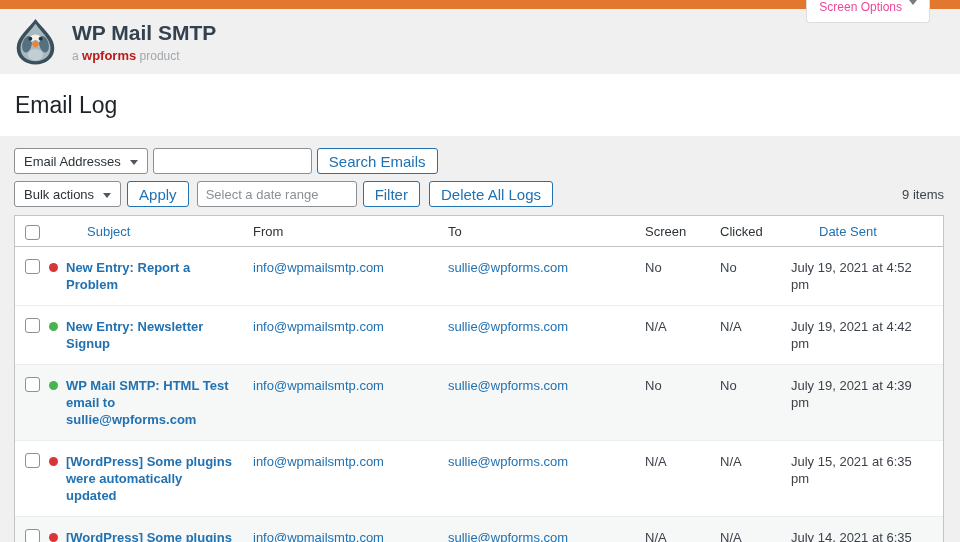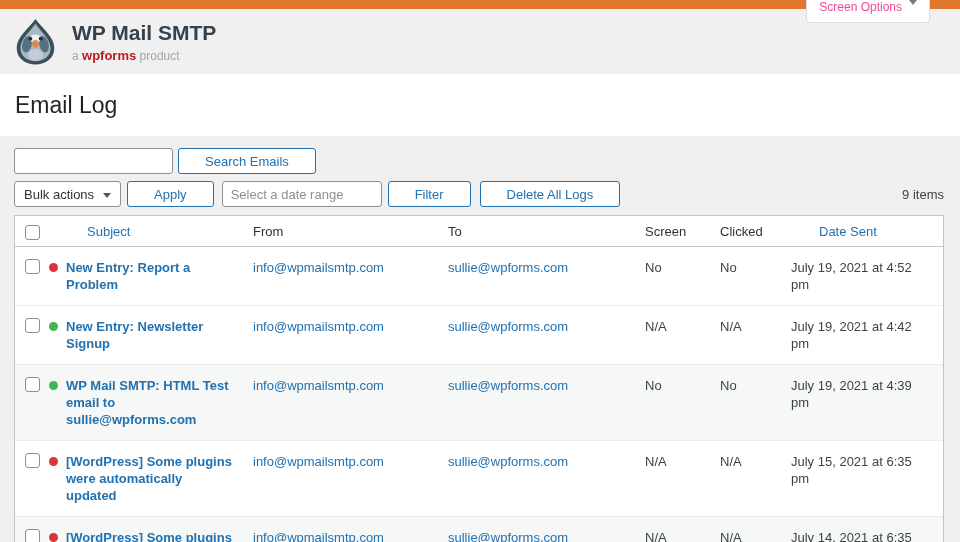--- a/index.html
+++ b/index.html
@@ -50,21 +50,21 @@
     color: #2c3338; cursor: pointer; white-space: nowrap;
   }
   .fake-select::after { content: ""; position: absolute; right: 9px; top: 11px;
     width: 0; height: 0; border-left: 4px solid transparent;
     border-right: 4px solid transparent; border-top: 5px solid #50575e; }
   .text-input { height: 26px; border: 1px solid #8c8f94; border-radius: 3px;
     background: #fff; padding: 8px 8px; font-size: 13px; color: #2c3338;
     font-family: "Liberation Sans", sans-serif; }
   .text-input::placeholder { color: #8c8f94; }
   .btn { background: #fff; border: 1px solid #2271b1; color: #2271b1;
-    border-radius: 3px; height: 26px; padding: 0 26px; font-size: 13px;
+    border-radius: 3px; height: 26px; padding: 0 11px; font-size: 15px;
     display: inline-flex; align-items: center; cursor: pointer;
     font-family: "Liberation Sans", sans-serif; }
 
   .row-actions { display: flex; gap: 6px; align-items: center; margin-top: 7px; }
   .items-count { margin-left: auto; color: #3c434a; }
 
   
   .table-wrap { margin-top: 8px; background: #fff; border: 1px solid #c3c4c7; }
   table { width: 100%; border-collapse: collapse; table-layout: fixed; }
   thead th { text-align: left; font-weight: 400; font-size: 13px; color: #2c3338;
@@ -120,20 +120,23 @@
 </div>
 
 <div class="title-bar">
   <span class="page-title">Email Log</span>
 </div>
 
 <div class="content">
 
   <div class="row-top">
     <div class="ctrl-group">
+      <div class="fake-select" style="min-width:122px">
+        <span>Email Addresses</span>
+      </div>
       <input class="text-input" style="width: 159px;" type="text" value="">
       <button class="btn">Search Emails</button>
     </div>
   </div>
 
   <div class="row-actions">
     <div class="fake-select" style="min-width:94px">
       <span>Bulk actions</span>
     </div>
     <button class="btn">Apply</button>

